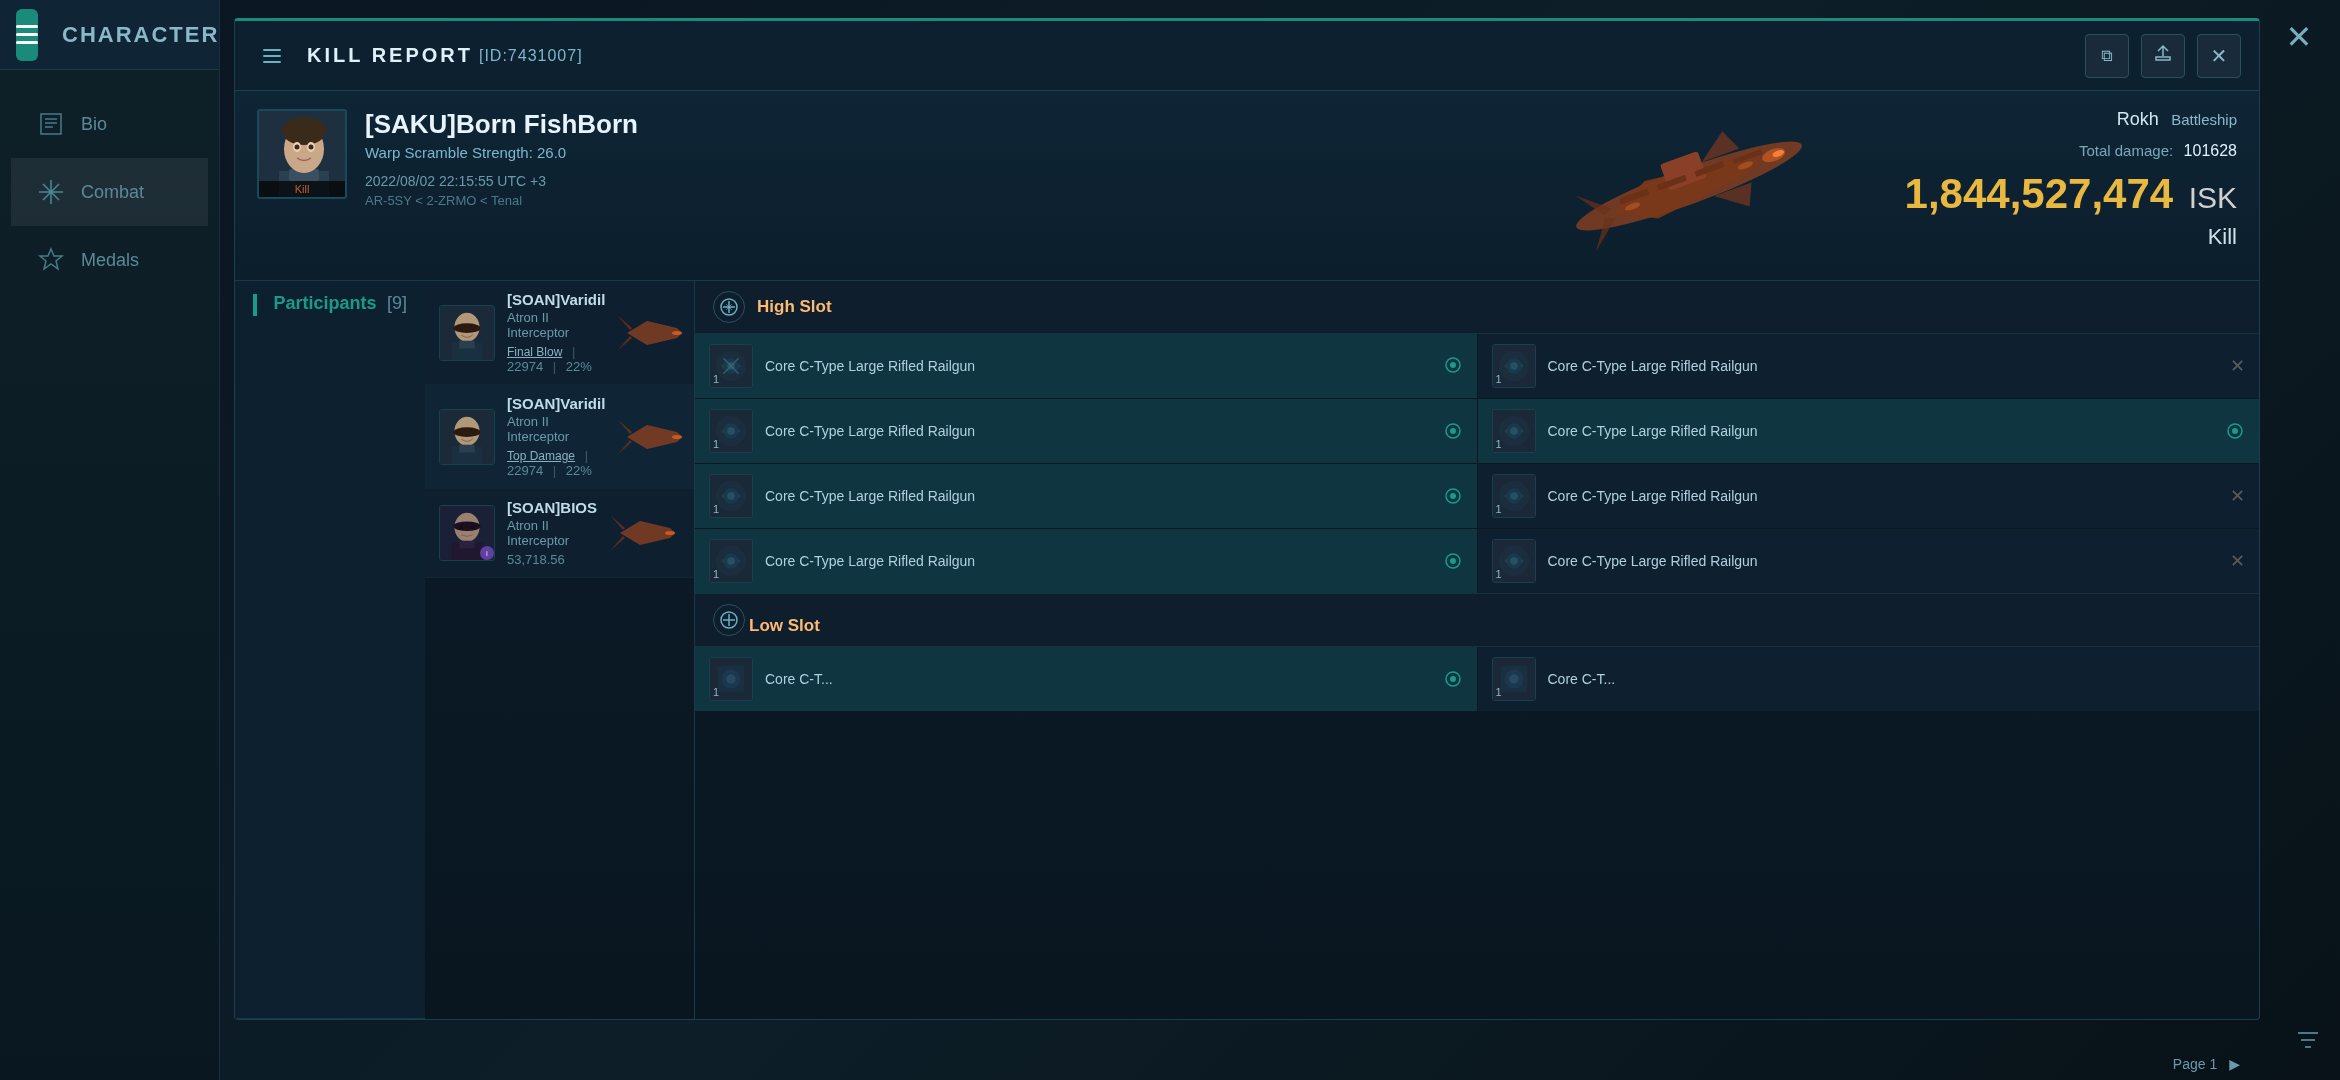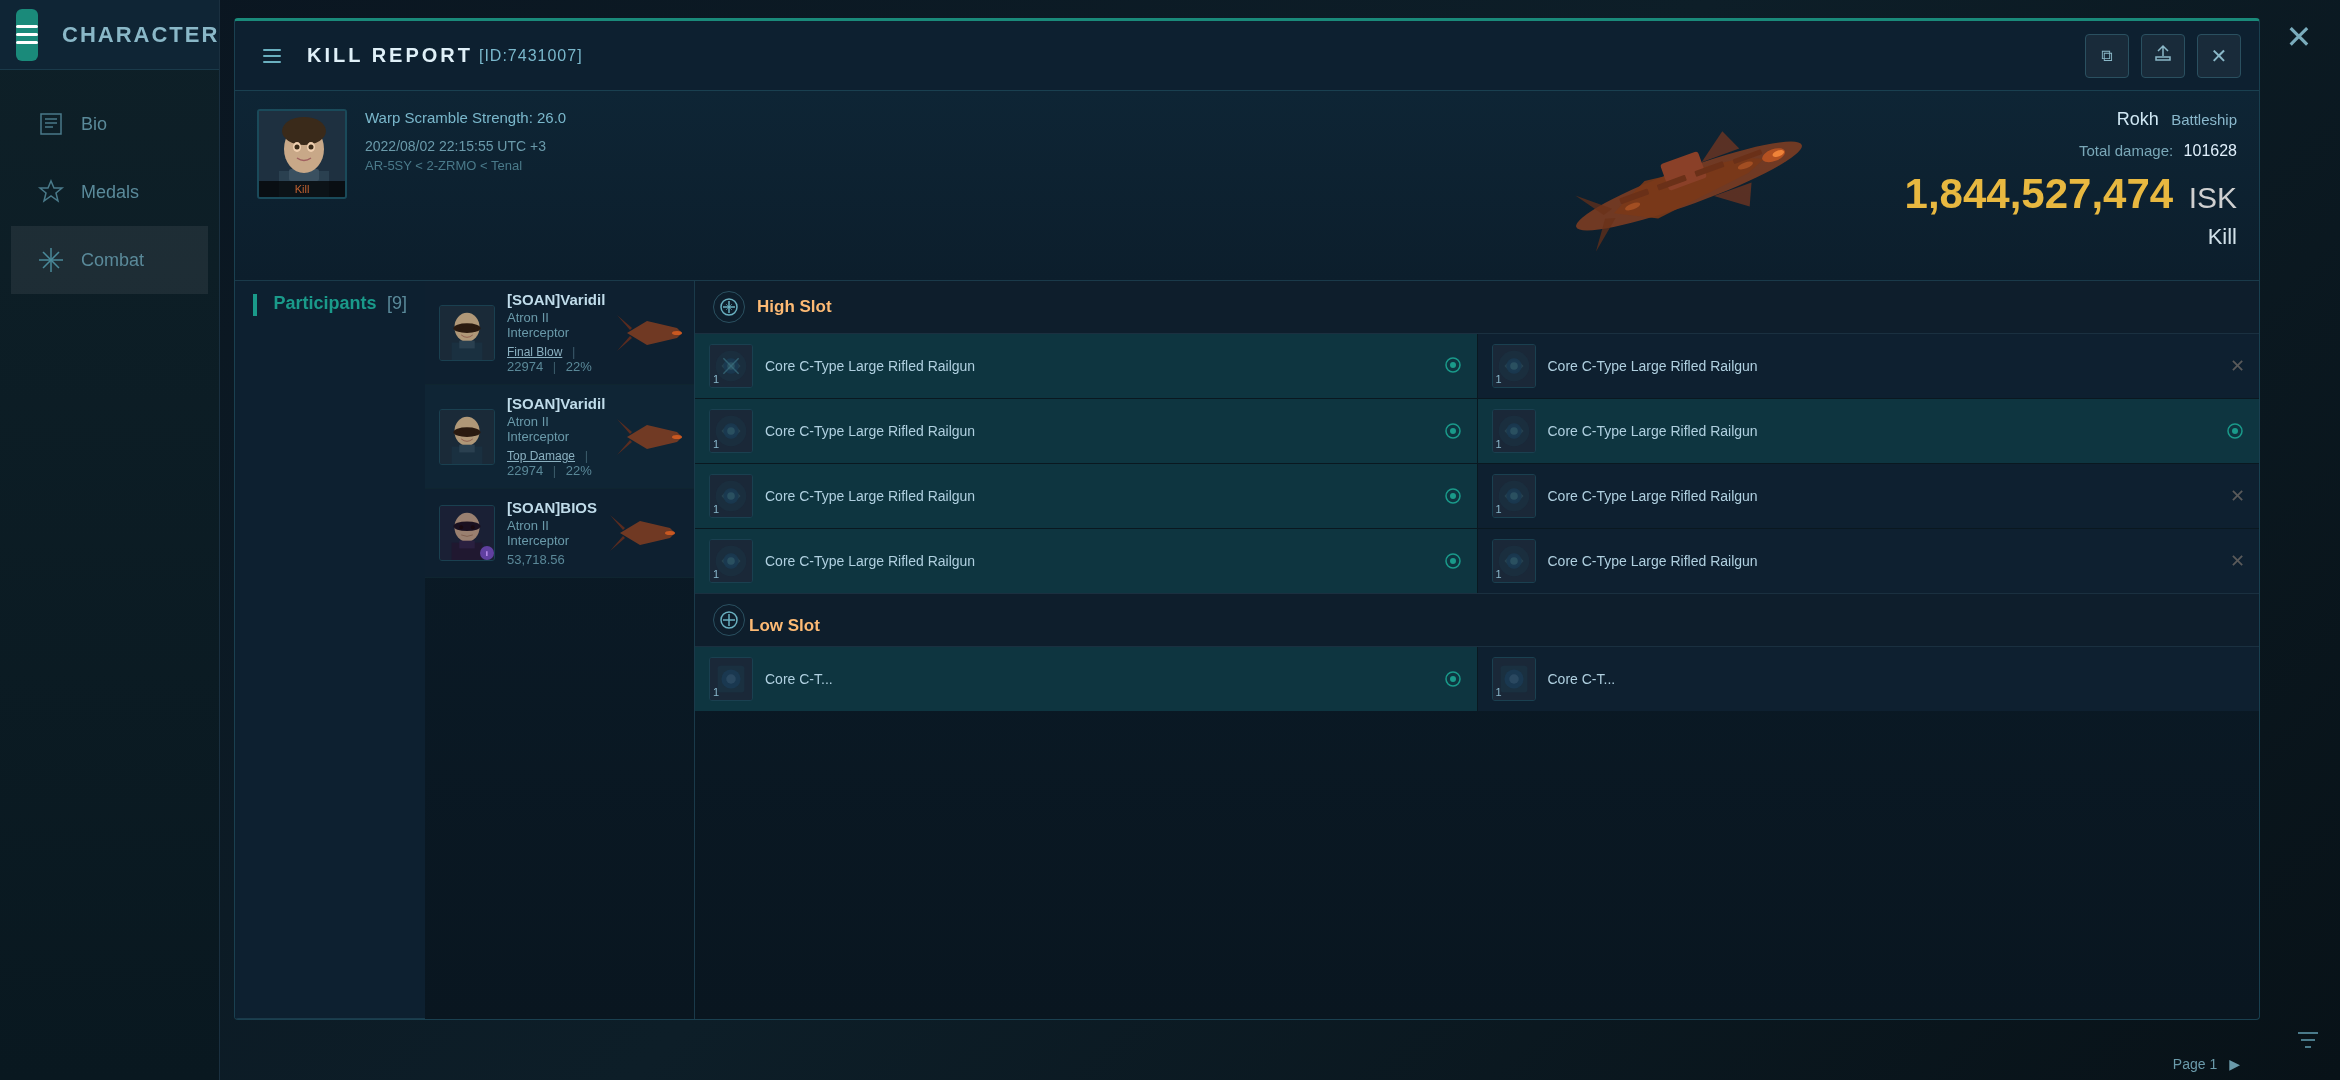--- a/index.html
+++ b/index.html
@@ -614,39 +614,39 @@
         <svg width="28" height="28" viewBox="0 0 28 28">
           <rect x="4" y="4" width="20" height="20" fill="none" stroke="#4a7a8a" stroke-width="1.5"></rect>
           <line x1="8" y1="9" x2="20" y2="9" stroke="#4a7a8a" stroke-width="1.5"></line>
           <line x1="8" y1="13" x2="20" y2="13" stroke="#4a7a8a" stroke-width="1.5"></line>
           <line x1="8" y1="17" x2="16" y2="17" stroke="#4a7a8a" stroke-width="1.5"></line>
         </svg>
       </div>
       <span>Bio</span>
     </div>
 
-    <div class="sidebar-nav-item">
-      <div class="nav-icon">
-        <svg width="28" height="28" viewBox="0 0 28 28">
-          <polygon points="14,3 17,10 25,10 19,15 21,23 14,18 7,23 9,15 3,10 11,10" fill="none" stroke="#4a7a8a" stroke-width="1.5"></polygon>
-        </svg>
-      </div>
-      <span>Medals</span>
-    </div>
-
     <div class="sidebar-nav-item" style="background: rgba(255,255,255,0.07);">
       <div class="nav-icon">
         <svg width="28" height="28" viewBox="0 0 28 28">
           <line x1="14" y1="2" x2="14" y2="26" stroke="#4a8a9a" stroke-width="1.5"></line>
           <line x1="2" y1="14" x2="26" y2="14" stroke="#4a8a9a" stroke-width="1.5"></line>
           <line x1="6" y1="6" x2="22" y2="22" stroke="#4a8a9a" stroke-width="1.5"></line>
           <line x1="22" y1="6" x2="6" y2="22" stroke="#4a8a9a" stroke-width="1.5"></line>
         </svg>
       </div>
       <span>Combat</span>
+    </div>
+
+    <div class="sidebar-nav-item">
+      <div class="nav-icon">
+        <svg width="28" height="28" viewBox="0 0 28 28">
+          <polygon points="14,3 17,10 25,10 19,15 21,23 14,18 7,23 9,15 3,10 11,10" fill="none" stroke="#4a7a8a" stroke-width="1.5"></polygon>
+        </svg>
+      </div>
+      <span>Medals</span>
     </div>
   </div>
 </div>
 
 <div class="main-content">
 
   <div class="top-close">
     <span class="close-x">✕</span>
   </div>
 
@@ -702,20 +702,21 @@
               <ellipse cx="52" cy="36" rx="4" ry="5" fill="#f0d0b0"></ellipse>
               <circle cx="38" cy="36" r="2.5" fill="#3a2a18"></circle>
               <circle cx="52" cy="36" r="2.5" fill="#3a2a18"></circle>
               <path d="M38 47 Q45 52 52 47" fill="none" stroke="#a06060" stroke-width="1.5"></path>
             </svg>
           </div>
           <div class="avatar-badge">Kill</div>
         </div>
 
         <div class="victim-info">
+          <div class="victim-name">[SAKU]Born FishBorn</div>
           <div class="victim-warp">Warp Scramble Strength: 26.0</div>
           <div class="victim-datetime">2022/08/02 22:15:55 UTC +3</div>
           <div class="victim-location">AR-5SY &lt; 2-ZRMO &lt; Tenal</div>
         </div>
 
         <div class="ship-image-area">
           <svg viewBox="0 0 380 170" class="ship-svg">
 
             <g transform="translate(190,85) rotate(-20)">
 

